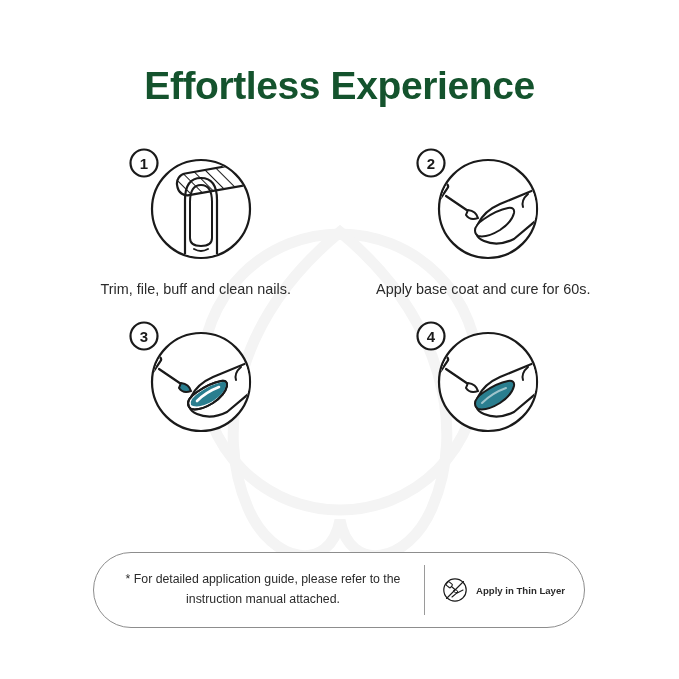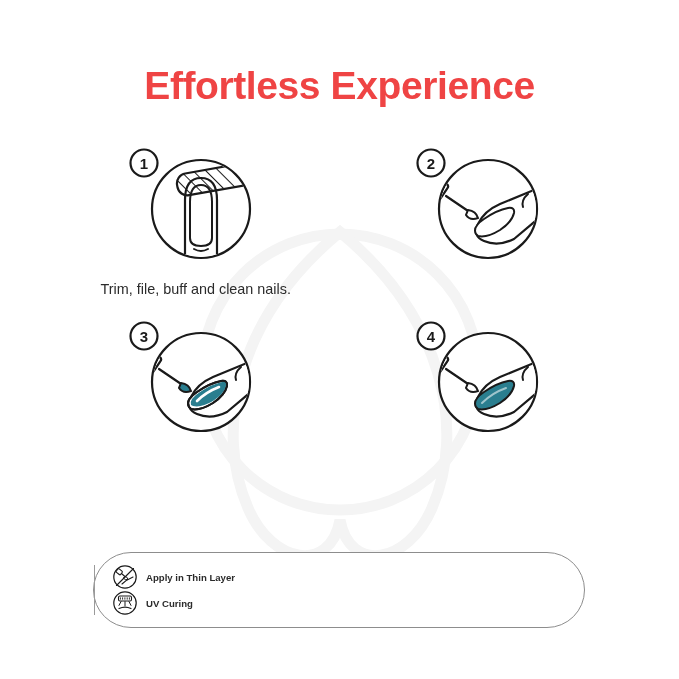--- a/index.html
+++ b/index.html
@@ -39,21 +39,21 @@
   
   .title {
     position: absolute;
     top: 64px;
     left: 0;
     width: 679px;
     text-align: center;
     font-size: 39px;
     font-weight: bold;
     letter-spacing: -0.4px;
-    color: #ef4444;
+    color: #14532d;
     z-index: 3;
   }
 
   
   .steps {
     position: absolute;
     top: 142px;
     left: 52px;
     width: 575px;
     z-index: 3;
@@ -208,20 +208,21 @@
             <rect x="16" y="36" width="22" height="18" rx="3" transform="rotate(34 27 45)" fill="#ffffff" stroke="#1a1a1a" stroke-width="2.2"></rect>
 
             <line x1="38" y1="54" x2="66" y2="73" stroke="#1a1a1a" stroke-width="2.2" stroke-linecap="round"></line>
 
             <path d="M60 68 q8 1 10 8 q-8 3 -12 -3 Z" fill="#ffffff" stroke="#1a1a1a" stroke-width="2"></path>
           </g>
           <circle cx="23" cy="21" r="13.5" fill="#ffffff" stroke="#1a1a1a" stroke-width="2.2"></circle>
           <text x="23" y="26.5" text-anchor="middle" font-family="Liberation Sans, sans-serif" font-size="15" font-weight="bold" fill="#1a1a1a">2</text>
         </svg>
       </div>
+      <div class="caption">Apply base coat and cure for 60s.</div>
     </div>
 
     <div class="step">
       <div class="illus-wrap">
         <svg width="150" height="124" viewBox="0 0 150 124">
           <circle cx="80" cy="67" r="49" fill="#ffffff" stroke="#1a1a1a" stroke-width="2.2"></circle>
           <defs>
               <clipPath id="c3">
                 <circle cx="80" cy="67" r="48"></circle>
               </clipPath>
@@ -266,48 +267,33 @@
           </g>
           <circle cx="23" cy="21" r="13.5" fill="#ffffff" stroke="#1a1a1a" stroke-width="2.2"></circle>
           <text x="23" y="26.5" text-anchor="middle" font-family="Liberation Sans, sans-serif" font-size="15" font-weight="bold" fill="#1a1a1a">4</text>
         </svg>
       </div>
     </div>
 
   </div>
 
   <div class="footer">
+    <div class="footer-note">* For detailed application guide, please refer to the instruction manual attached.</div>
     <div class="footer-divider"></div>
     <div class="footer-icons">
 
       <div class="footer-icon-row">
         <svg width="26" height="26" viewBox="0 0 26 26">
           <circle cx="13" cy="13" r="11.2" fill="#ffffff" stroke="#1a1a1a" stroke-width="1.2"></circle>
           <rect x="4.5" y="5.5" width="5.5" height="4.4" rx="1" transform="rotate(38 7.2 7.7)" fill="#ffffff" stroke="#1a1a1a" stroke-width="1.1"></rect>
           <line x1="9.5" y1="9.5" x2="14" y2="13.5" stroke="#1a1a1a" stroke-width="1.1" stroke-linecap="round"></line>
           <path d="M12.5 12.5 q3 0 3.6 3 q-3.4 1 -4.6 -1.4 Z" fill="#ffffff" stroke="#1a1a1a" stroke-width="1"></path>
           <path d="M10 20 q4 -4 11 -7" fill="none" stroke="#1a1a1a" stroke-width="1.1" stroke-linecap="round"></path>
           <path d="M4.5 21.5 L21.5 4.5" stroke="#1a1a1a" stroke-width="1.1" stroke-linecap="round"></path>
         </svg>
         <span class="footer-icon-label">Apply in Thin Layer</span>
       </div>
 
-      <div class="footer-icon-row">
-        <svg width="26" height="26" viewBox="0 0 26 26">
-          <circle cx="13" cy="13" r="11.2" fill="#ffffff" stroke="#1a1a1a" stroke-width="1.2"></circle>
-          <rect x="6.5" y="6" width="13" height="5" rx="1.4" fill="#ffffff" stroke="#1a1a1a" stroke-width="1.1"></rect>
-          <line x1="8.4" y1="7.4" x2="8.4" y2="9.6" stroke="#1a1a1a" stroke-width="0.9"></line>
-          <line x1="10.6" y1="7.4" x2="10.6" y2="9.6" stroke="#1a1a1a" stroke-width="0.9"></line>
-          <line x1="12.9" y1="7.4" x2="12.9" y2="9.6" stroke="#1a1a1a" stroke-width="0.9"></line>
-          <line x1="15.2" y1="7.4" x2="15.2" y2="9.6" stroke="#1a1a1a" stroke-width="0.9"></line>
-          <line x1="17.4" y1="7.4" x2="17.4" y2="9.6" stroke="#1a1a1a" stroke-width="0.9"></line>
-          <line x1="9" y1="11.6" x2="7" y2="15.4" stroke="#1a1a1a" stroke-width="1" stroke-linecap="round"></line>
-          <line x1="13" y1="11.6" x2="13" y2="15.8" stroke="#1a1a1a" stroke-width="1" stroke-linecap="round"></line>
-          <line x1="17" y1="11.6" x2="19" y2="15.4" stroke="#1a1a1a" stroke-width="1" stroke-linecap="round"></line>
-          <path d="M7 18.6 q6 -3 12 0" fill="none" stroke="#1a1a1a" stroke-width="1.1" stroke-linecap="round"></path>
-        </svg>
-        <span class="footer-icon-label">UV Curing</span>
-      </div>
 
     </div>
   </div>
 
 </div>
 
 </body></html>

